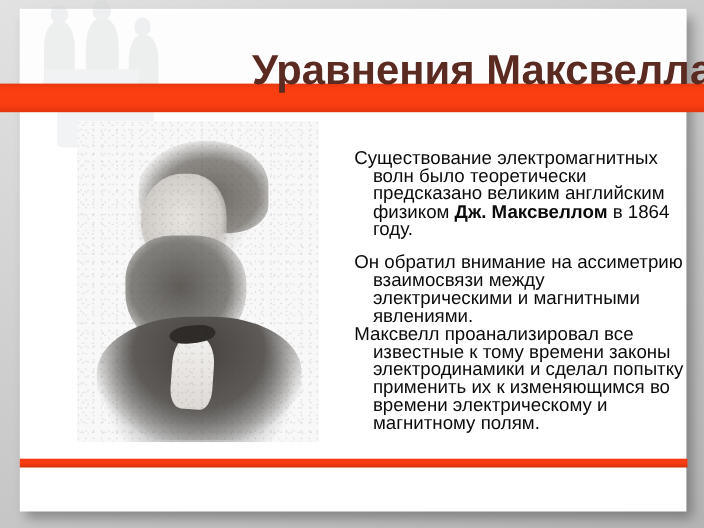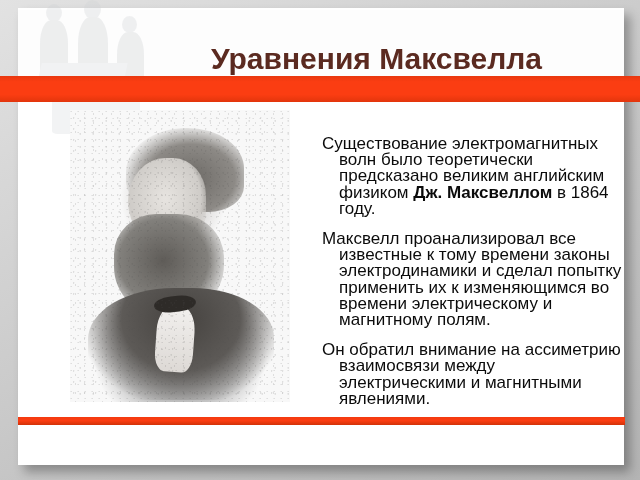--- a/index.html
+++ b/index.html
@@ -86,24 +86,24 @@
   .title-band {
     position: absolute;
     left: 18px;
     top: 10px;
     width: 606px;
     height: 66px;
     background: #fdfdfd;
   }
   .slide-title {
     position: absolute;
-    left: 211px;
+    left: 229px;
     top: 22px;
     width: 400px;
-    font-size: 30px;
+    font-size: 38px;
     line-height: 34px;
     color: #5b2a20;
     white-space: nowrap;
     letter-spacing: 0px;
   }
 
   
   .portrait-frame {
     position: absolute;
     left: 70px;
@@ -226,19 +226,19 @@
       <div class="p-beard"></div>
       <div class="p-body"></div>
       <div class="p-shirt"></div>
       <div class="p-bowtie"></div>
       <div class="p-grain"></div>
     </div>
   </div>
 
   <div class="body-text">
     <p class="para"><span>Существование электромагнитных волн было теоретически предсказано великим английским физиком </span><span class="strong">Дж. Максвеллом</span><span> в 1864 году.</span></p>
+    <p class="para last"><span>Он обратил внимание на ассиметрию взаимосвязи между электрическими и магнитными явлениями.</span></p>
     <p class="para"><span>Максвелл проанализировал все известные к тому времени законы электродинамики и сделал попытку применить их к изменяющимся во времени электрическому и магнитному полям.</span></p>
-    <p class="para last"><span>Он обратил внимание на ассиметрию взаимосвязи между электрическими и магнитными явлениями.</span></p>
   </div>
 
   <div class="bar-bottom"></div>
 
 </div>
 
 </body></html>

